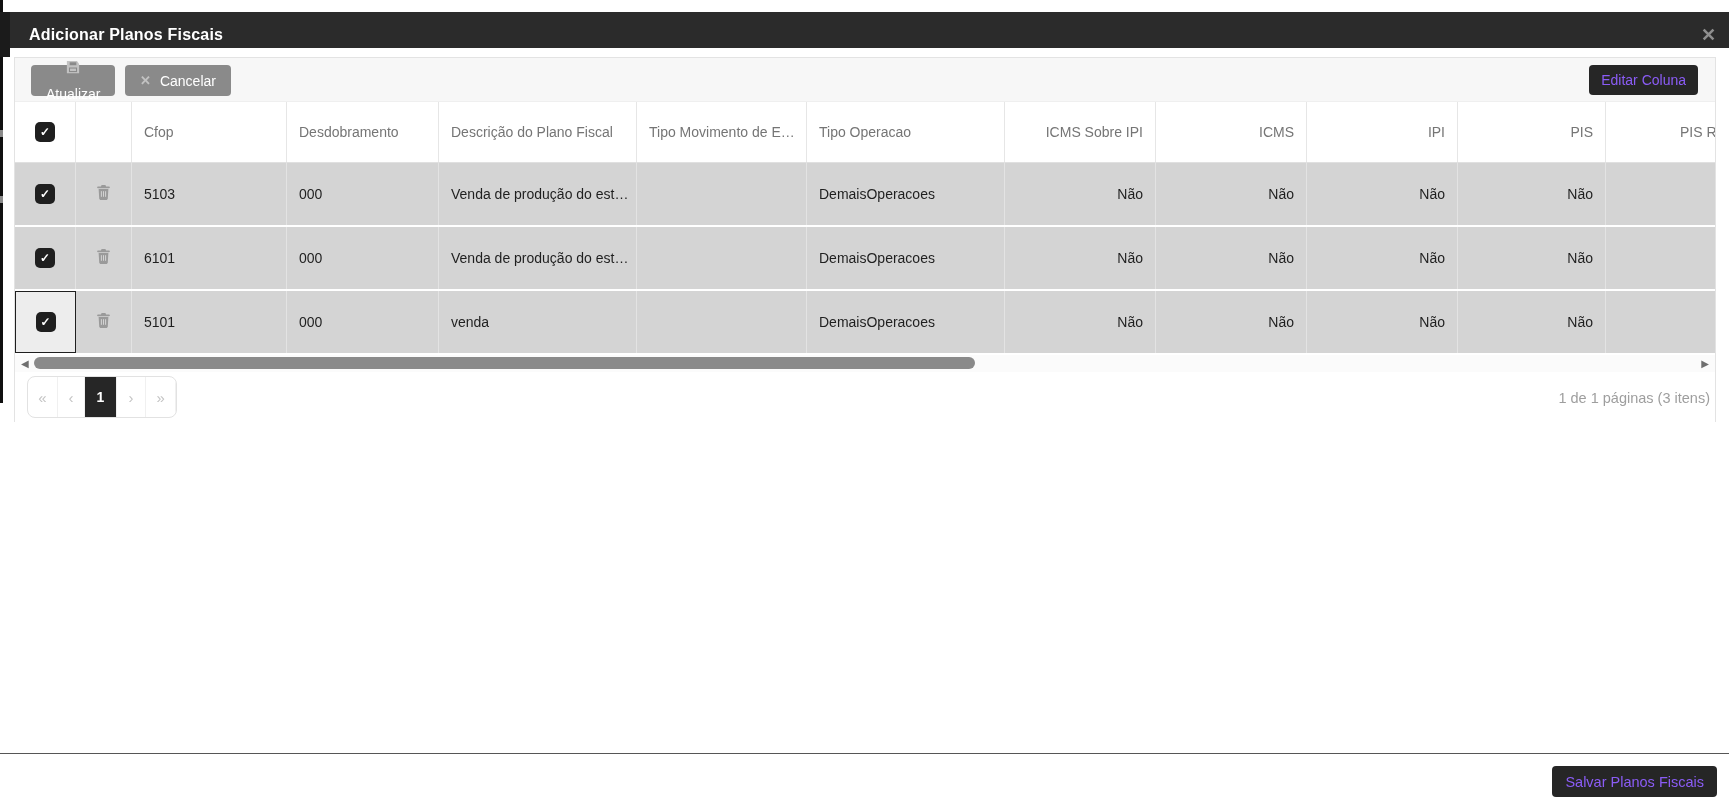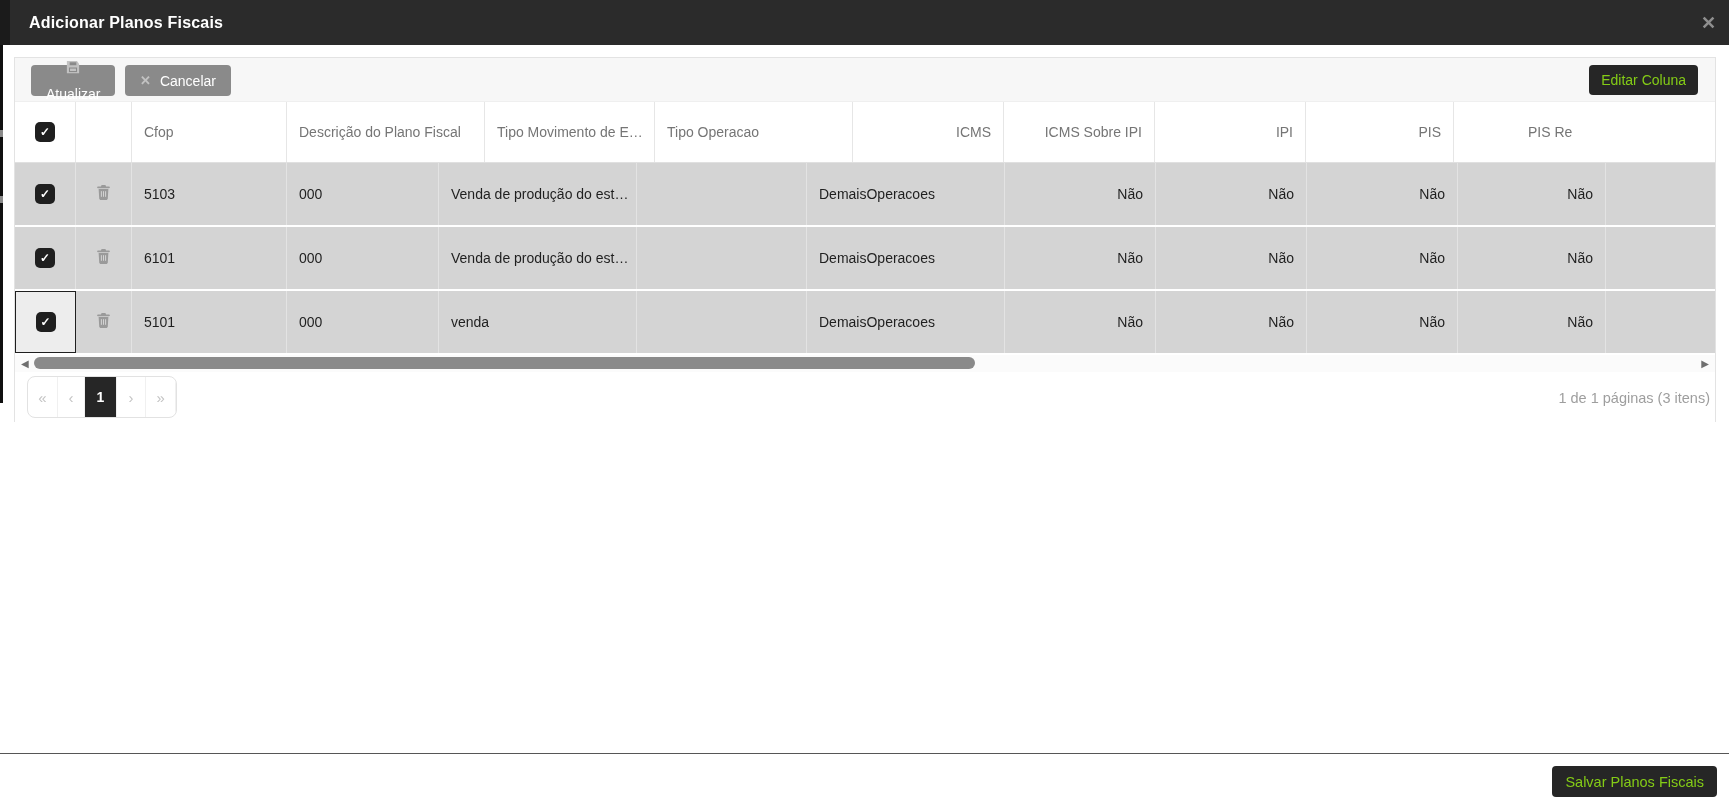--- a/index.html
+++ b/index.html
@@ -5,34 +5,34 @@
   * { box-sizing: border-box; }
   html,body { margin:0; padding:0; }
   body { font-family:"Liberation Sans", sans-serif; background:#fff; }
   .screen { position:relative; width:1729px; height:812px; background:#fff; overflow:hidden; }
 
   
   .left-strip { position:absolute; left:0; top:0; width:3px; height:403px; background:#101010; z-index:1; }
   .frag { position:absolute; left:0; width:3px; height:7px; background:#8a8a8a; z-index:2; }
 
   
-  .titlebar { position:absolute; left:0; top:0; width:1729px; height:45px; background:#2b2b2b; z-index:3; }
+  .titlebar { position:absolute; left:0; top:12px; width:1729px; height:36px; background:#2b2b2b; z-index:3; }
   .titlebar .seam { position:absolute; left:0; top:0; width:10px; height:45px; background:#1b1b1b; }
   .title { position:absolute; left:29px; top:0; line-height:45px; color:#ffffff; font-weight:bold; font-size:16px; letter-spacing:.2px; }
   .close-btn { position:absolute; right:13px; top:0; height:45px; display:flex; align-items:center; color:#8f8f8f; font-size:18px; font-weight:bold; cursor:pointer; }
 
   
   .panel { position:absolute; left:14px; top:57px; width:1702px; height:365px; background:#fff; border:1px solid #e3e3e3; }
 
   .toolbar { position:relative; height:44px; background:#f7f7f7; border-bottom:1px solid #efefef; }
   .btn { display:inline-flex; align-items:center; justify-content:center; border-radius:4px; font-size:14px; white-space:nowrap; cursor:pointer; border:none; }
   .btn-disabled { position:absolute; top:7px; height:31px; background:#8a8a8a; color:#fff; gap:9px; padding:0 15px; }
   .btn-atualizar { left:16px;flex-direction:column; }
   .btn-cancelar { left:110px; }
-  .btn-dark { background:#262626; color:#84cc16; }
+  .btn-dark { background:#262626; color:#8b5cf6; }
   .btn-editar { position:absolute; right:17px; top:7px; height:30px; padding:0 12px; }
   .icon-muted { color:#c2c2c2; font-size:13px; font-weight:bold; line-height:1; }
 
   
   .grid-header { display:flex; height:61px; border-bottom:1px solid #e0e0e0; background:#fff; color:#757575; }
   .hcell { display:flex; align-items:center; height:100%; padding:0 12px; border-right:1px solid #e6e6e6; font-size:14px; overflow:hidden; white-space:nowrap; }
   .grid-row { display:flex; height:62px; margin-bottom:2px; background:#d4d4d4; color:#1f1f1f; }
   .cell { display:flex; align-items:center; height:100%; padding:0 12px; border-right:1px solid #e0e0e0; font-size:14px; overflow:hidden; white-space:nowrap; }
   .grid-row .cell { border-right:1px solid #e3e3e3; }
 
@@ -115,25 +115,26 @@
     </div>
 
     <div class="grid-header">
       <div class="hcell w-check">
         <span class="checkbox">
           <span>✓</span>
         </span>
       </div>
       <div class="hcell w-trash"></div>
       <div class="hcell w-cfop">Cfop</div>
+      <div class="hcell w-desd">Desdobramento</div>
       <div class="hcell w-desc">Descrição do Plano Fiscal</div>
       <div class="hcell w-tmov">Tipo Movimento de E…</div>
       <div class="hcell w-top">Tipo Operacao</div>
+      <div class="hcell w-icmsipi">ICMS Sobre IPI</div>
       <div class="hcell w-icms">ICMS</div>
-      <div class="hcell w-icmsipi">ICMS Sobre IPI</div>
       <div class="hcell w-ipi">IPI</div>
       <div class="hcell w-pis">PIS</div>
       <div class="hcell w-pisre">PIS Re</div>
     </div>
 
     <div>
         <div class="grid-row">
     <div class="cell w-check col-check">
       <span class="checkbox">
               <span class="check-glyph">✓</span>

